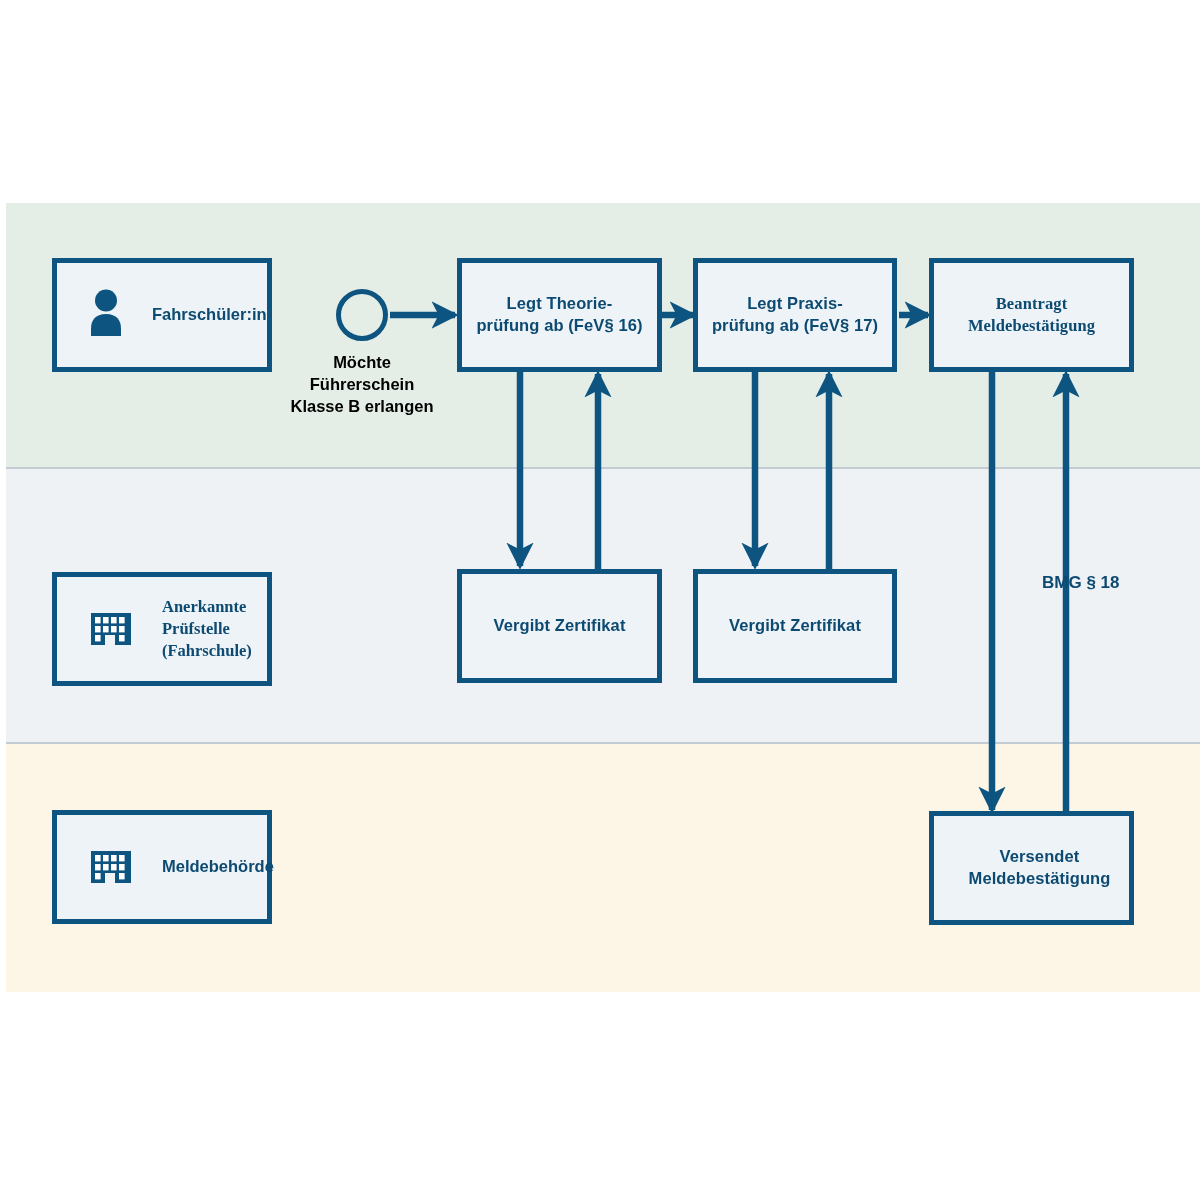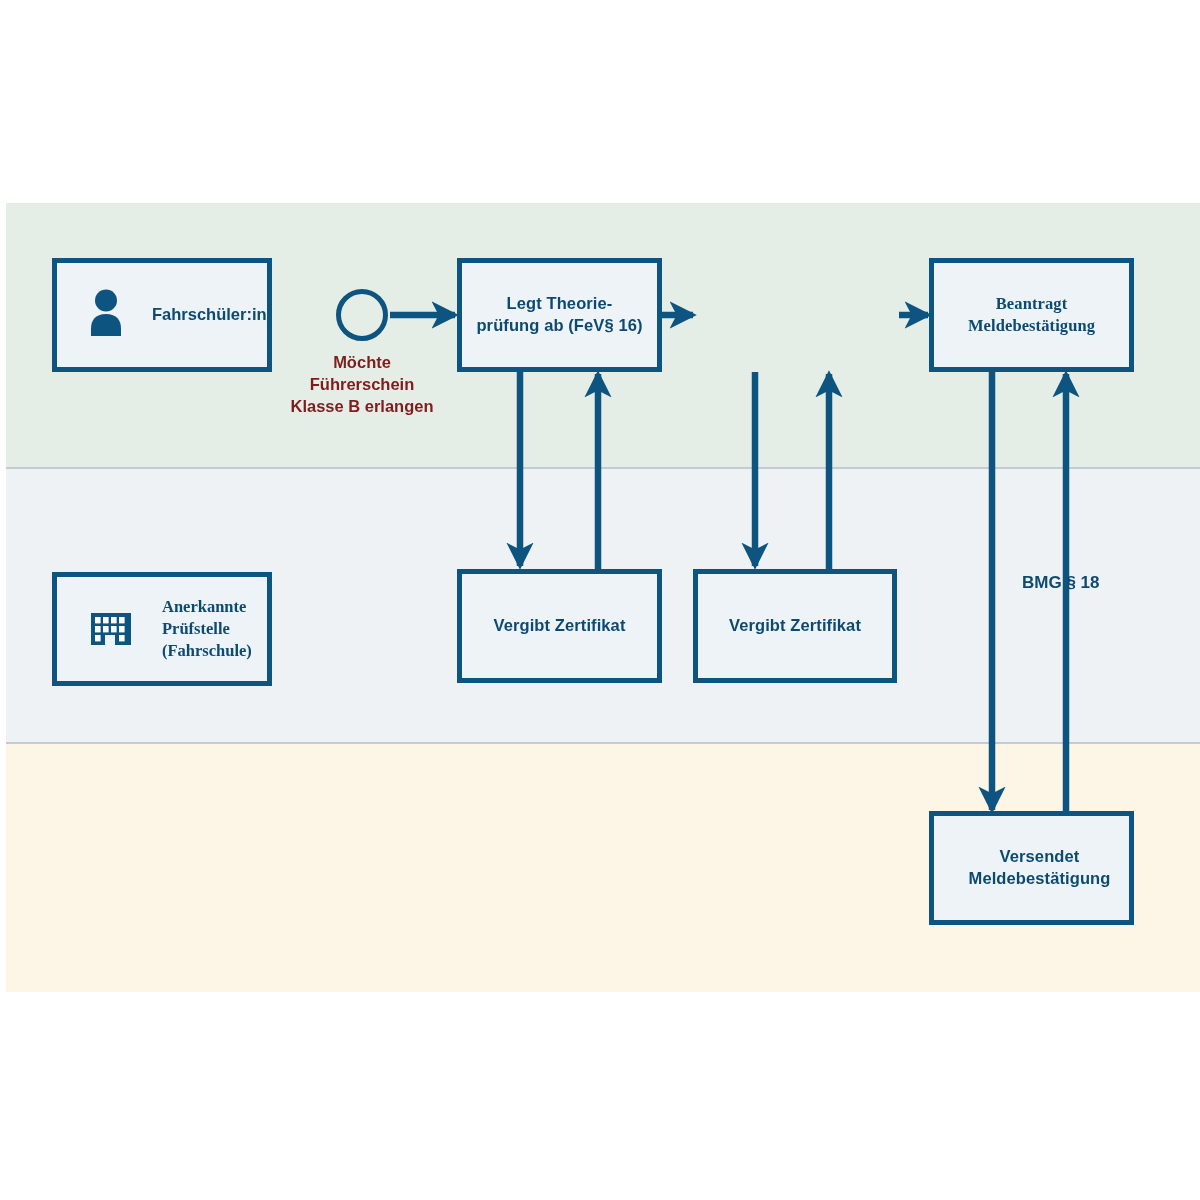--- a/index.html
+++ b/index.html
@@ -24,24 +24,24 @@
   
   .lane-box{position:absolute;box-sizing:border-box;background:#edf3f6;
             border:5px solid #0d5580;display:flex;align-items:center;gap:29px;padding-left:32px;}
   .lane-box .lane-label{color:#0d4a72;font-weight:bold;font-size:16.5px;line-height:1.32;}
   .lane-icon{flex:0 0 auto;display:block;}
 
   
   #start-event{position:absolute;left:336px;top:289px;width:52px;height:52px;
                box-sizing:border-box;border:5px solid #0d5580;border-radius:50%;background:transparent;}
   #start-label{position:absolute;left:262px;top:352px;width:200px;text-align:center;
-               color:#7f1d1d;font-weight:bold;font-size:16.5px;line-height:1.33;}
+               color:#000000;font-weight:bold;font-size:16.5px;line-height:1.33;}
 
   
-  .flow-label{position:absolute;color:#0d4a72;font-weight:bold;font-size:17px;white-space:nowrap;}
+  .flow-label{position:absolute;color:#0d4a72;font-weight:bold;font-size:17px;white-space:nowrap;margin-left:20px;}
   #bmg-label{left:1022px;top:573px;}
 
   
   #connectors{position:absolute;left:0;top:0;width:1200px;height:1200px;pointer-events:none;}
 </style>
 </head>
 <body>
 
 <div id="canvas">
 
@@ -103,28 +103,51 @@
           <rect x="22" y="21" width="5.6" height="6.4"></rect>
           <rect x="30" y="21" width="5.6" height="6.4"></rect>
           <rect x="6" y="30" width="5.6" height="6.4"></rect>
           <rect x="30" y="30" width="5.6" height="6.4"></rect>
         </g>
       </svg>
     </span>
     <span class="lane-label" id="lane-label-school">Anerkannte<br>Prüfstelle<br>(Fahrschule)</span>
   </div>
 
+  <div class="lane-box" id="lane-box-authority" style="left:52px;top:810px;width:220px;height:114px;">
+    <span class="lane-icon">
+      <svg width="44" height="44" viewBox="0 0 44 44" xmlns="http://www.w3.org/2000/svg">
+        <path d="M2 8 L42 8 L42 40 L26 40 L26 30 L16 30 L16 40 L2 40 z" fill="#0d5580"></path>
+        <g fill="#ffffff">
+          <rect x="6" y="12" width="5.6" height="6.4"></rect>
+          <rect x="14" y="12" width="5.6" height="6.4"></rect>
+          <rect x="22" y="12" width="5.6" height="6.4"></rect>
+          <rect x="30" y="12" width="5.6" height="6.4"></rect>
+          <rect x="6" y="21" width="5.6" height="6.4"></rect>
+          <rect x="14" y="21" width="5.6" height="6.4"></rect>
+          <rect x="22" y="21" width="5.6" height="6.4"></rect>
+          <rect x="30" y="21" width="5.6" height="6.4"></rect>
+          <rect x="6" y="30" width="5.6" height="6.4"></rect>
+          <rect x="30" y="30" width="5.6" height="6.4"></rect>
+        </g>
+      </svg>
+    </span>
+    <span class="lane-label">Meldebehörde</span>
+  </div>
 
   <div id="start-event"></div>
   <div id="start-label">Möchte<br>Führerschein<br>Klasse B erlangen</div>
 
   <div class="node" id="task-theory-exam" style="left:457px;top:258px;width:205px;height:114px;">
     <span class="label">Legt Theorie-<br>prüfung ab (FeV§ 16)</span>
   </div>
 
+  <div class="node" id="task-practical-exam" style="left:693px;top:258px;width:204px;height:114px;">
+    <span class="label">Legt Praxis-<br>prüfung ab (FeV§ 17)</span>
+  </div>
 
   <div class="node" id="task-request-confirmation" style="left:929px;top:258px;width:205px;height:114px;font-family:Liberation Serif, serif;">
     <span class="label">Beantragt<br>Meldebestätigung</span>
   </div>
 
   <div class="node" id="task-issue-certificate-1" style="left:457px;top:569px;width:205px;height:114px;">
     <span class="label">Vergibt Zertifikat</span>
   </div>
 
   <div class="node" id="task-issue-certificate-2" style="left:693px;top:569px;width:204px;height:114px;">

